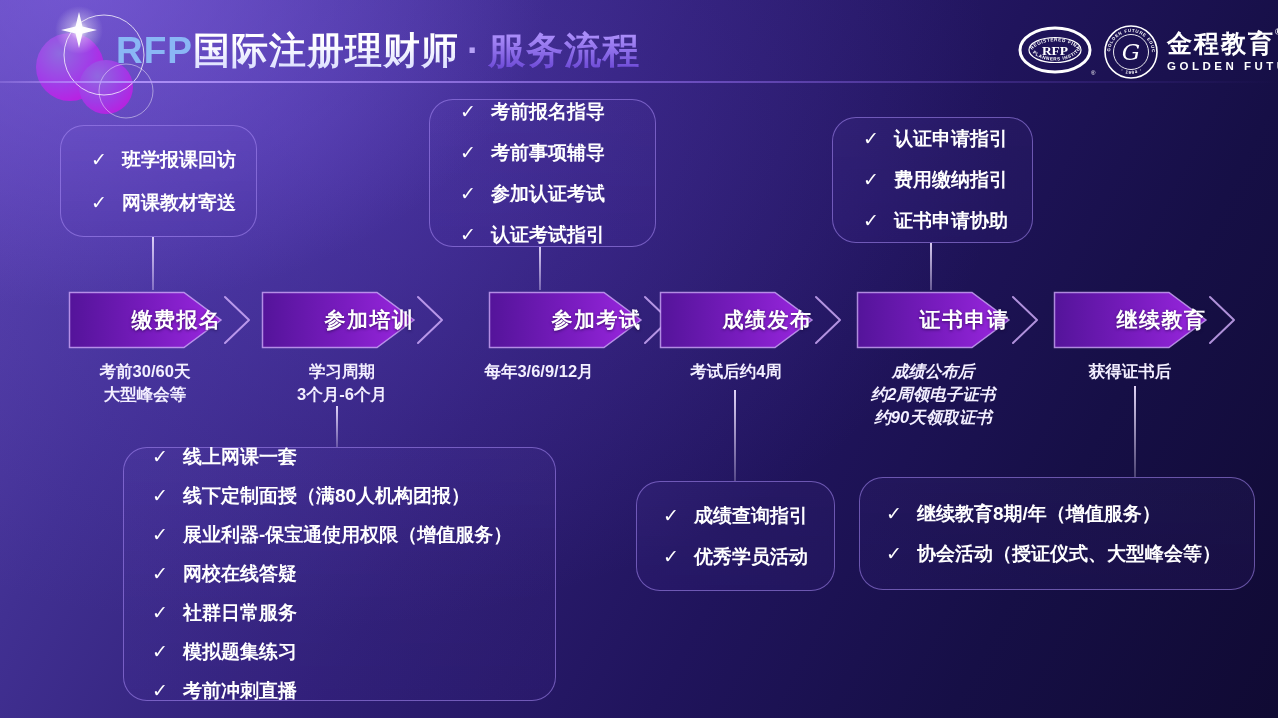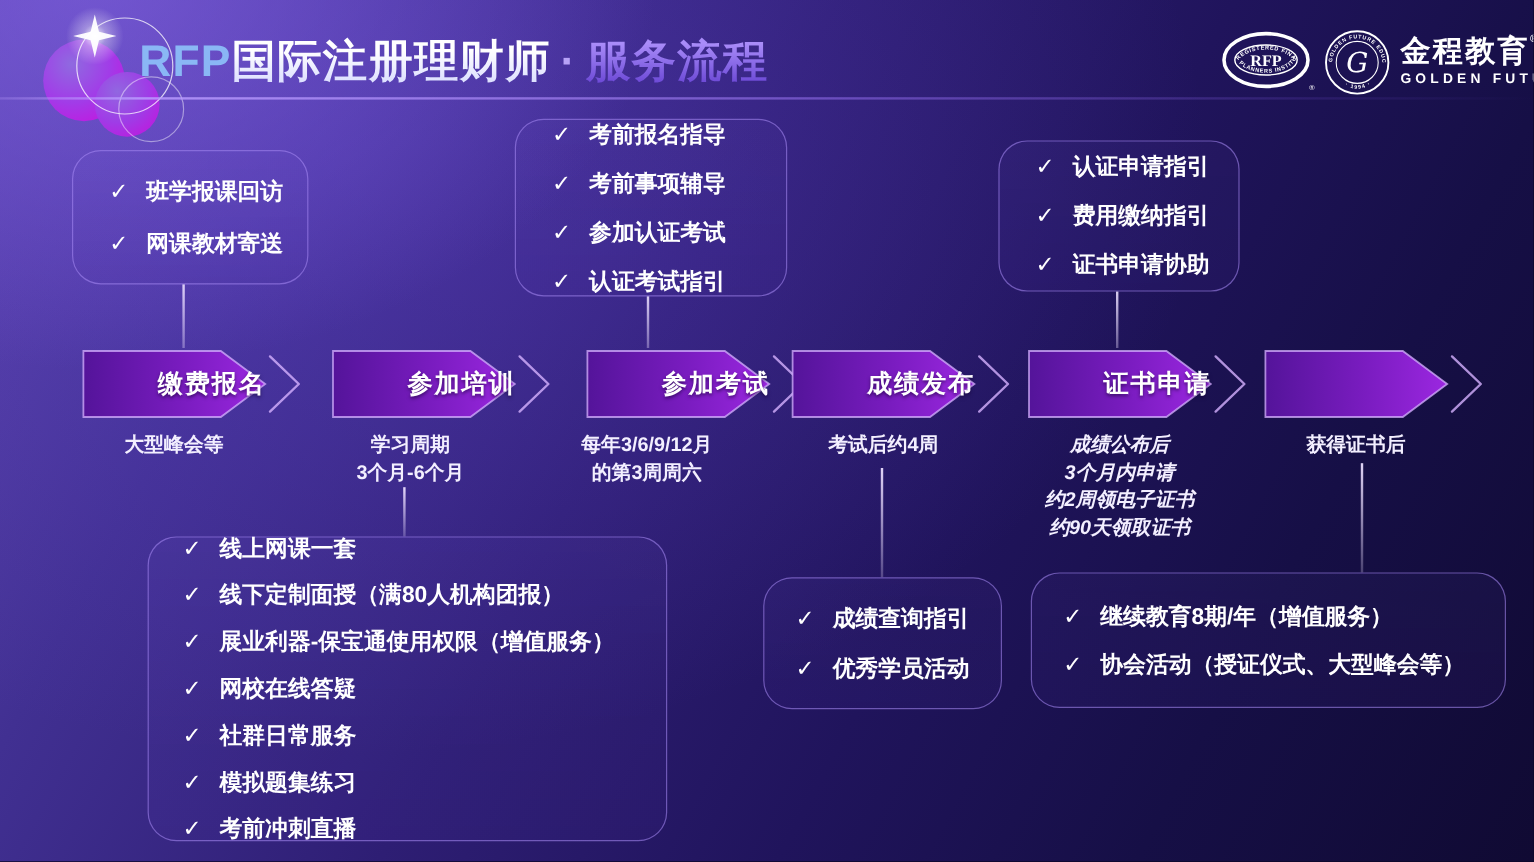--- a/index.html
+++ b/index.html
@@ -167,21 +167,21 @@
   <div class="vline" style="left:734px;top:390px;height:91px;"></div>
   <div class="vline" style="left:1134px;top:386px;height:91px;"></div>
 
   <div class="step" style="left:68px;">
     <svg width="190" height="58" viewBox="0 0 190 58">
       <polygon points="1.5,1.5 116,1.5 153,29 116,56.5 1.5,56.5" fill="url(#arrowGrad)" stroke="rgba(214,178,255,0.75)" stroke-width="1.5"></polygon>
       <polyline points="157,6 181,29 157,52" fill="none" stroke="rgba(214,178,255,0.8)" stroke-width="2" stroke-linecap="round" stroke-linejoin="round"></polyline>
     </svg>
     <span class="step-label">缴费报名</span>
   </div>
-  <div class="step" style="left:276px;">
+  <div class="step" style="left:261px;">
     <svg width="190" height="58" viewBox="0 0 190 58">
         <polygon points="1.5,1.5 116,1.5 153,29 116,56.5 1.5,56.5" fill="url(#arrowGrad)" stroke="rgba(214,178,255,0.75)" stroke-width="1.5"></polygon>
         <polyline points="157,6 181,29 157,52" fill="none" stroke="rgba(214,178,255,0.8)" stroke-width="2" stroke-linecap="round" stroke-linejoin="round"></polyline>
       </svg>
     <span class="step-label">参加培训</span>
   </div>
   <div class="step" style="left:488px;">
     <svg width="190" height="58" viewBox="0 0 190 58">
         <polygon points="1.5,1.5 116,1.5 153,29 116,56.5 1.5,56.5" fill="url(#arrowGrad)" stroke="rgba(214,178,255,0.75)" stroke-width="1.5"></polygon>
         <polyline points="157,6 181,29 157,52" fill="none" stroke="rgba(214,178,255,0.8)" stroke-width="2" stroke-linecap="round" stroke-linejoin="round"></polyline>
@@ -200,39 +200,39 @@
         <polygon points="1.5,1.5 116,1.5 153,29 116,56.5 1.5,56.5" fill="url(#arrowGrad)" stroke="rgba(214,178,255,0.75)" stroke-width="1.5"></polygon>
         <polyline points="157,6 181,29 157,52" fill="none" stroke="rgba(214,178,255,0.8)" stroke-width="2" stroke-linecap="round" stroke-linejoin="round"></polyline>
       </svg>
     <span class="step-label">证书申请</span>
   </div>
   <div class="step" style="left:1053px;">
     <svg width="190" height="58" viewBox="0 0 190 58">
         <polygon points="1.5,1.5 116,1.5 153,29 116,56.5 1.5,56.5" fill="url(#arrowGrad)" stroke="rgba(214,178,255,0.75)" stroke-width="1.5"></polygon>
         <polyline points="157,6 181,29 157,52" fill="none" stroke="rgba(214,178,255,0.8)" stroke-width="2" stroke-linecap="round" stroke-linejoin="round"></polyline>
       </svg>
+    <span class="step-label">继续教育</span>
   </div>
 
   <div class="caption" style="left:35px;top:360px;">
+      <div class="caption-line">考前30/60天</div>
       <div class="caption-line">大型峰会等</div>
     </div>
   <div class="caption" style="left:232px;top:360px;">
       <div class="caption-line">学习周期</div>
       <div class="caption-line">3个月-6个月</div>
     </div>
   <div class="caption" style="left:429px;top:360px;text-align:center;">
       <div class="caption-line">每年3/6/9/12月</div>
-      <div class="caption-line">的第3周周六</div>
     </div>
   <div class="caption" style="left:626px;top:360px;">
       <div class="caption-line">考试后约4周</div>
     </div>
   <div class="caption" style="left:823px;top:360px;font-style:italic;">
       <div class="caption-line">成绩公布后</div>
-      <div class="caption-line">3个月内申请</div>
       <div class="caption-line">约2周领电子证书</div>
       <div class="caption-line">约90天领取证书</div>
     </div>
   <div class="caption" style="left:1020px;top:360px;">
       <div class="caption-line">获得证书后</div>
     </div>
 
   <div class="box box-training">
       <div class="check-item">
         <span class="check-icon">✓</span>

